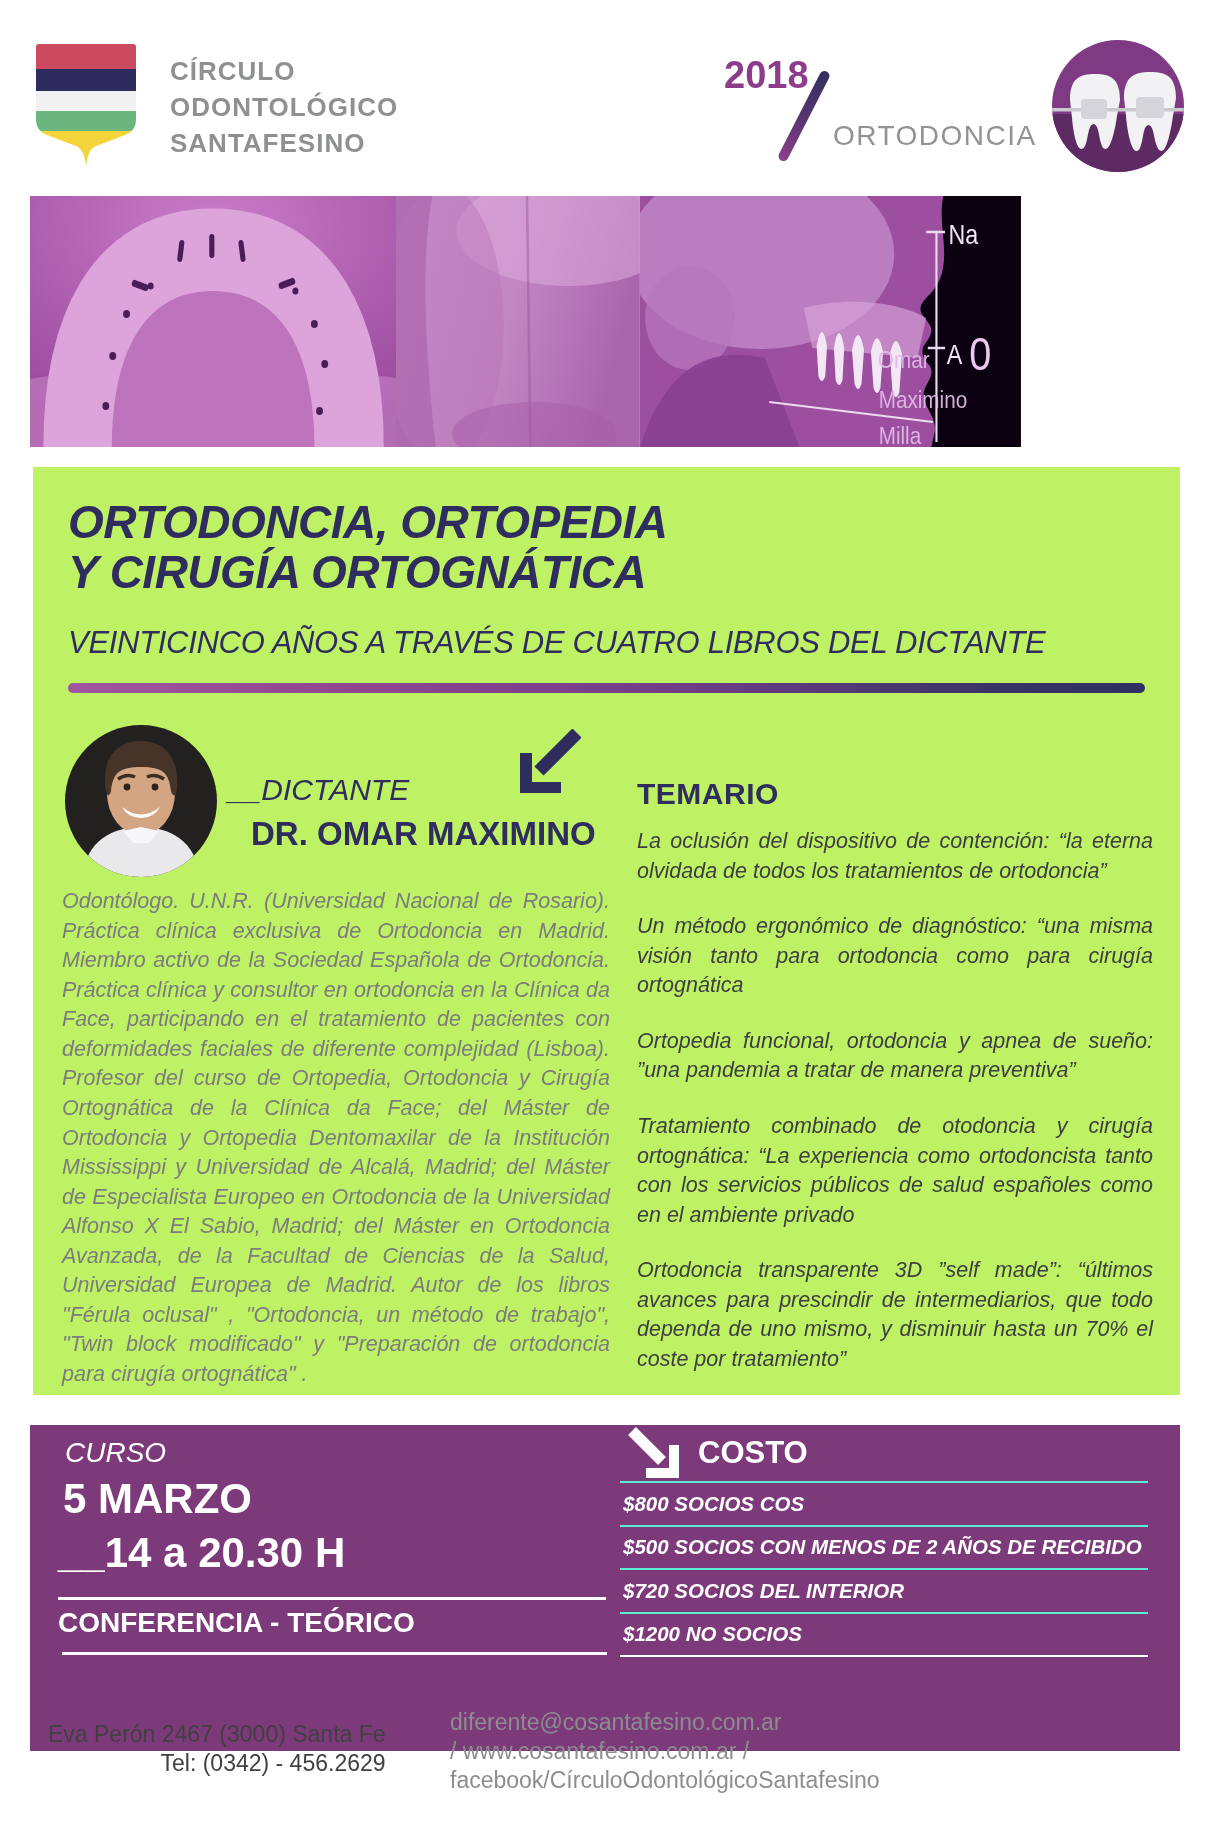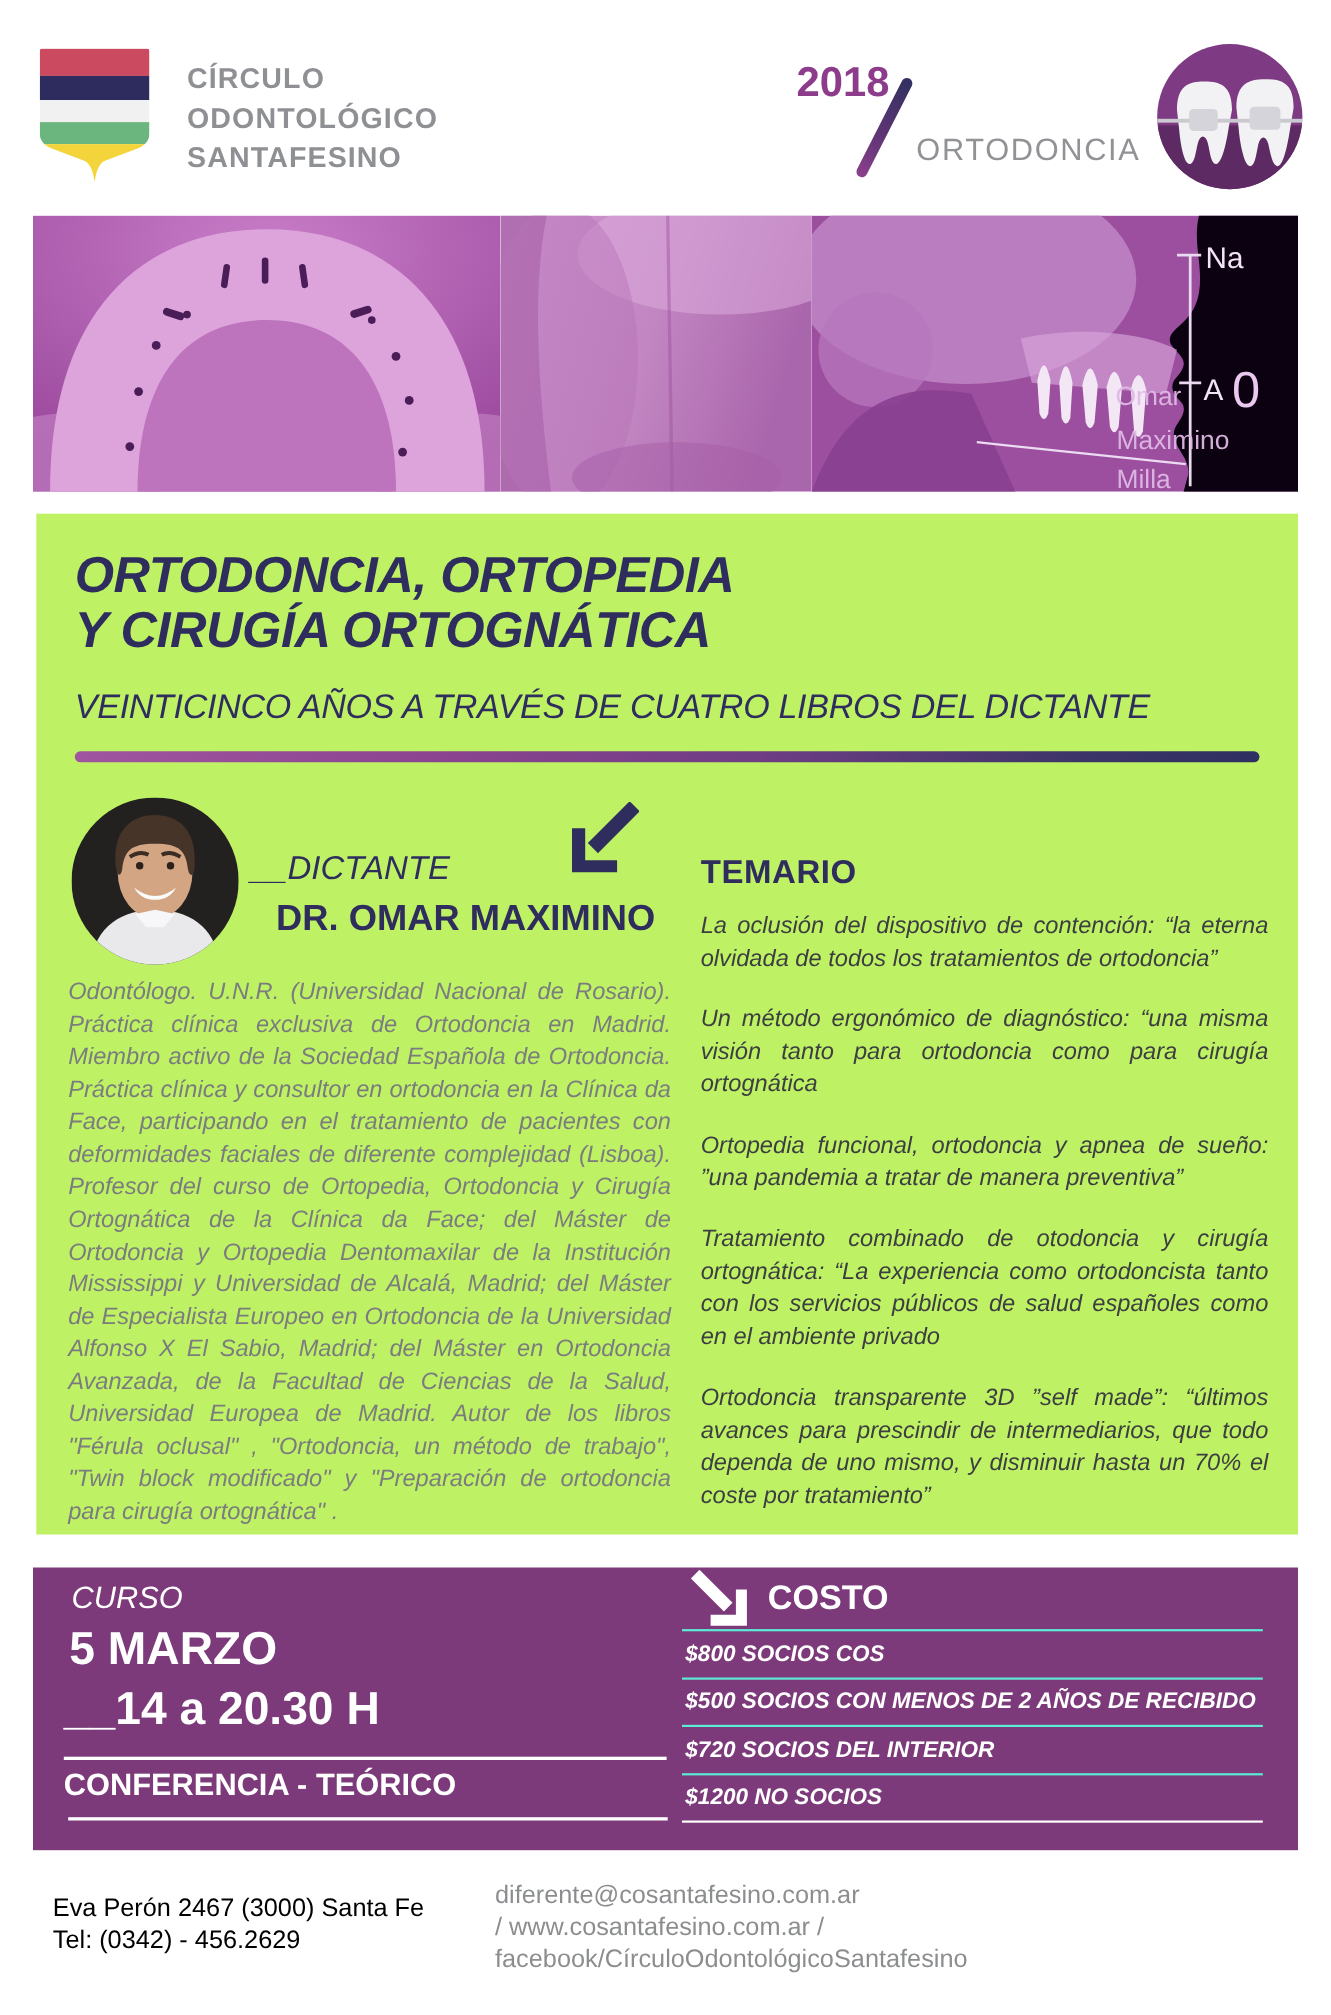--- a/index.html
+++ b/index.html
@@ -13,21 +13,21 @@
   .org-name { position:absolute; left:170px; top:54px; color:#8e9093; font-size:26px;
     font-weight:700; letter-spacing:1px; line-height:1.38; }
   .year { position:absolute; left:724px; top:54px; color:#8d3c8c; font-size:38px; font-weight:700; }
   .slash { position:absolute; left:799px; top:66px; width:10px; height:100px; border-radius:6px;
     background:linear-gradient(180deg,#303061 0%, #5c3573 55%, #8c3f8c 100%);
     transform:rotate(27deg); }
   .specialty { position:absolute; left:833px; top:120px; color:#909295; font-size:28px;
     letter-spacing:1.5px; }
   .tooth-badge { position:absolute; left:1050px; top:38px; }
   
-  .banner { position:absolute; left:30px; top:196px; width:1150px; height:251px; display:flex; }
+  .banner { position:absolute; left:30px; top:196px; width:991px; height:251px; display:flex; }
   .banner svg { display:block; height:251px; }
   
   .hero { position:absolute; left:33px; top:467px; width:1147px; height:928px; background:#bef264; }
   .title-line { position:absolute; left:35px; color:#2f2d5e; font-size:46px; font-weight:700;
     font-style:italic; letter-spacing:-0.5px; }
   .title-1 { top:28px; } .title-2 { top:78px; }
   .subtitle { position:absolute; left:35px; top:158px; color:#2f2d5e; font-size:31px;
     font-style:italic; font-weight:400; letter-spacing:-0.3px;text-align:right; }
   .rule { position:absolute; left:35px; top:216px; width:1077px; height:10px; border-radius:6px;
     background:linear-gradient(90deg,#a055a0 0%, #8c4490 30%, #6e3d84 58%, #3c3468 85%, #2f2f62 100%); }
@@ -38,36 +38,36 @@
     font-weight:700;margin-left:23px; }
   .arrow-dl { position:absolute; left:484px; top:262px; }
   .bio { position:absolute; left:29px; top:420px; width:548px; color:#7b7c7e; font-size:21.5px;
     font-style:italic; line-height:1.375; text-align:justify; }
   .temario-heading { position:absolute; left:604px; top:310px; color:#2f2d5e; font-size:30px;
     font-weight:700; letter-spacing:0.5px; }
   .temario-list { position:absolute; left:604px; top:360px; width:516px; }
   .temario-item { color:#3d3e41; font-size:21.5px; font-style:italic; line-height:1.375;
     text-align:justify; margin-bottom:26px; }
   
-  .course-box { position:absolute; left:30px; top:1425px; width:1150px; height:257px; background:#7c3a7a; }
+  .course-box { position:absolute; left:30px; top:1425px; width:1150px; height:326px; background:#7c3a7a; }
   .curso-label { position:absolute; left:35px; top:12px; color:#fff; font-size:28px; font-style:italic; }
   .curso-date { position:absolute; left:33px; top:50px; color:#fff; font-size:42px; font-weight:700; }
   .curso-time { position:absolute; left:28px; top:104px; color:#fff; font-size:42px; font-weight:700; }
   .wline { position:absolute; height:2.5px; background:#ffffff; }
   .wline-1 { left:28px; top:172px; width:548px; }
   .curso-format { position:absolute; left:28px; top:182px; color:#fff; font-size:28px; font-weight:700; }
   .wline-2 { left:32px; top:227px; width:545px; }
   .arrow-dr { position:absolute; left:598px; top:2px; }
   .costo-heading { position:absolute; left:668px; top:10px; color:#fff; font-size:31px; font-weight:700; }
   .cost-table { position:absolute; left:590px; top:56px; width:528px; }
   .cost-row { border-top:2px solid #5eead4; height:43.5px; display:flex; align-items:center;
     color:#fff; font-size:20.5px; font-weight:700; font-style:italic; padding-left:3px; }
   .cost-table { border-bottom:2px solid #ffffff; }
   
-  .footer-left { position:absolute; left:48px; top:1720px; color:#000000; font-size:23px; line-height:1.26; }
+  .footer-left { position:absolute; left:48px; top:1720px; color:#404040; font-size:23px; line-height:1.26;text-align:right; }
   .footer-right { position:absolute; left:450px; top:1708px; color:#8b8d8f; font-size:23px; line-height:1.26; }
 </style>
 </head>
 <body>
 
 <div class="page">
 
   <div class="logo">
     <svg width="100" height="122" viewBox="0 0 100 122">
       <defs>

